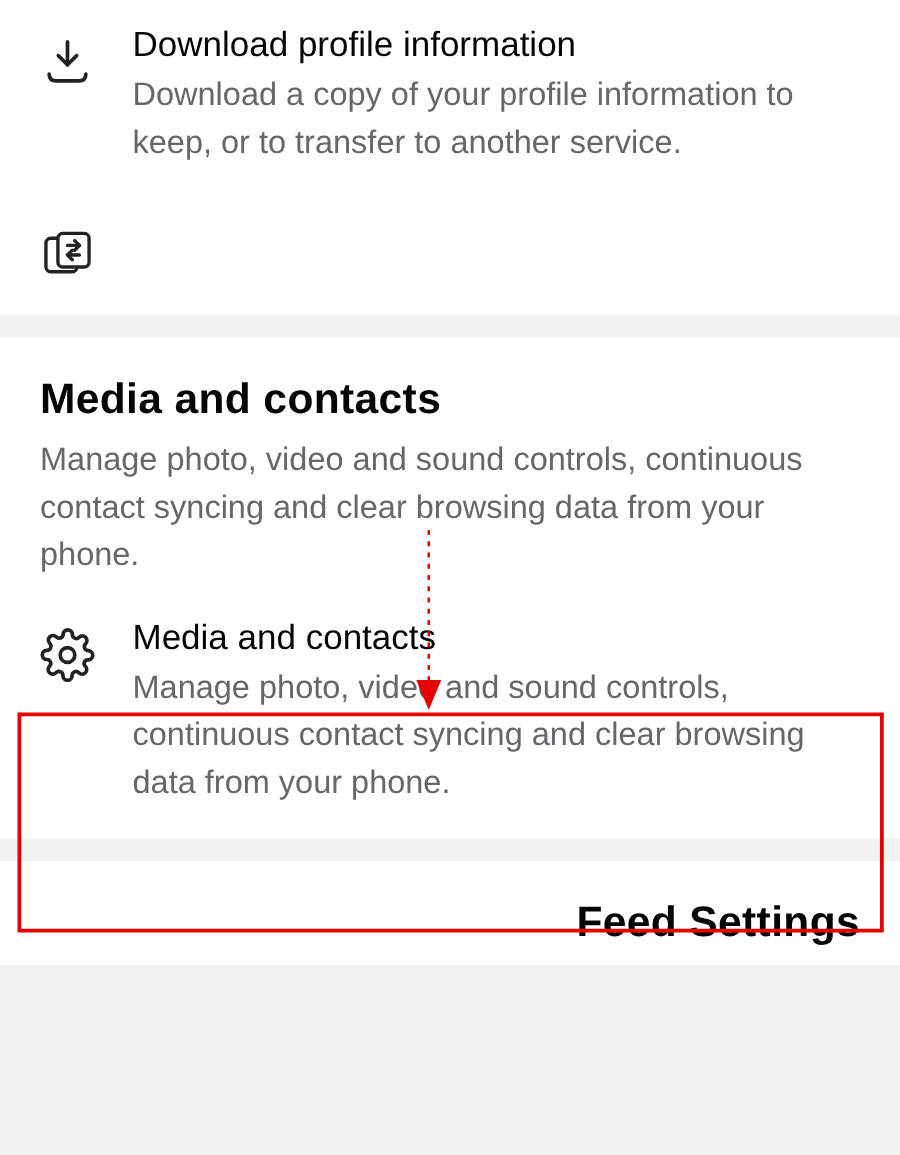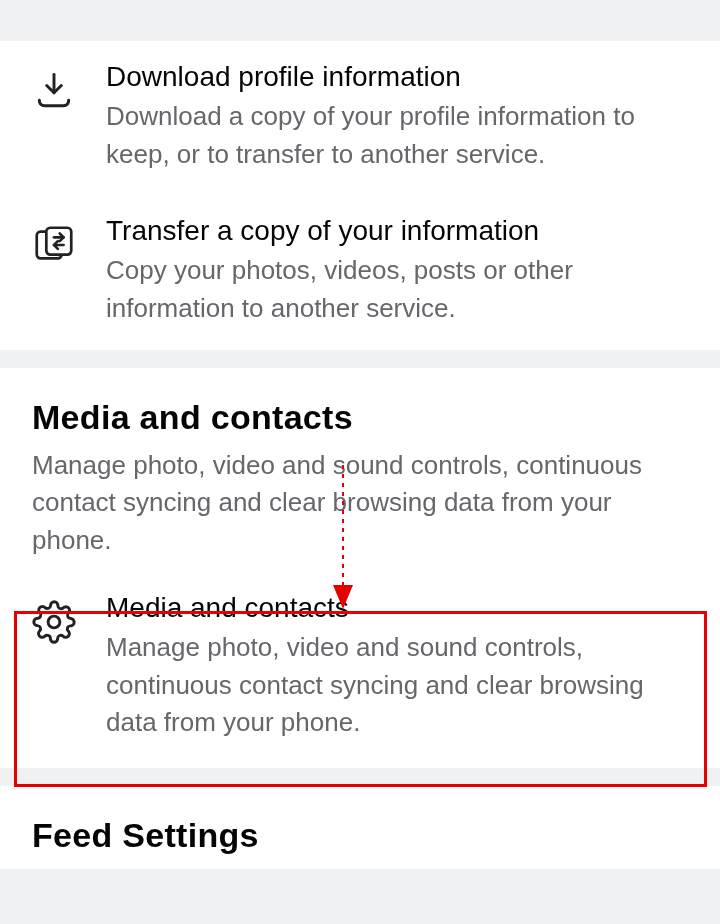--- a/index.html
+++ b/index.html
@@ -71,21 +71,21 @@
       position: absolute;
       pointer-events: none;
     }
     .anno-box {
       position: absolute;
       border: 3px solid #e60000;
     }
     .anno-arrow {
       position: absolute;
     }
-    .rel-wrap { position: relative; margin-top: 41px; }
+    .rel-wrap { position: relative; }
   </style>
 </head>
 <body>
 
 <div class="rel-wrap">
 
   <div class="section">
     <div class="section-items">
 
       <div class="item-row">
@@ -106,24 +106,20 @@
         <div class="item-icon-wrap">
           <svg width="46" height="46" viewBox="0 0 24 24" fill="none" stroke="#222" stroke-width="1.4" stroke-linecap="round" stroke-linejoin="round">
             <rect x="3" y="5" width="13" height="14" rx="2"></rect>
             <rect x="8" y="3" width="13" height="14" rx="2" fill="#fff"></rect>
             <path d="M12 8 h5"></path>
             <path d="M15 6 l2 2 l-2 2"></path>
             <path d="M17 12 h-5"></path>
             <path d="M14 14 l-2 -2 l2 -2"></path>
           </svg>
         </div>
-        <div class="item-text">
-          <div class="item-title">Transfer a copy of your information</div>
-          <div class="item-desc">Copy your photos, videos, posts or other information to another service.</div>
-        </div>
       </div>
 
     </div>
   </div>
 
   <div class="divider"></div>
 
   <div class="section">
     <div class="section-header">
       <div class="section-title">Media and contacts</div>
@@ -140,21 +136,21 @@
       <div class="item-text">
         <div class="item-title">Media and contacts</div>
         <div class="item-desc">Manage photo, video and sound controls, continuous contact syncing and clear browsing data from your phone.</div>
       </div>
     </div>
   </div>
 
   <div class="divider"></div>
 
   <div class="section">
-    <div class="section-header" style="padding-bottom:4px;">
+    <div class="section-header" style="padding-bottom:4px;text-align:right;">
       <div class="section-title">Feed Settings</div>
     </div>
   </div>
 
   <div class="annotation-layer" style="left:0;top:0;width:720px;height:924px;">
 
     <div class="anno-box" style="left:14px; top:570px; width:693px; height:176px;"></div>
 
     <svg class="anno-arrow" style="left:328px; top:424px;" width="30" height="144" viewBox="0 0 30 144">
       <line x1="15" y1="0" x2="15" y2="122" stroke="#e60000" stroke-width="2" stroke-dasharray="4 5"></line>

